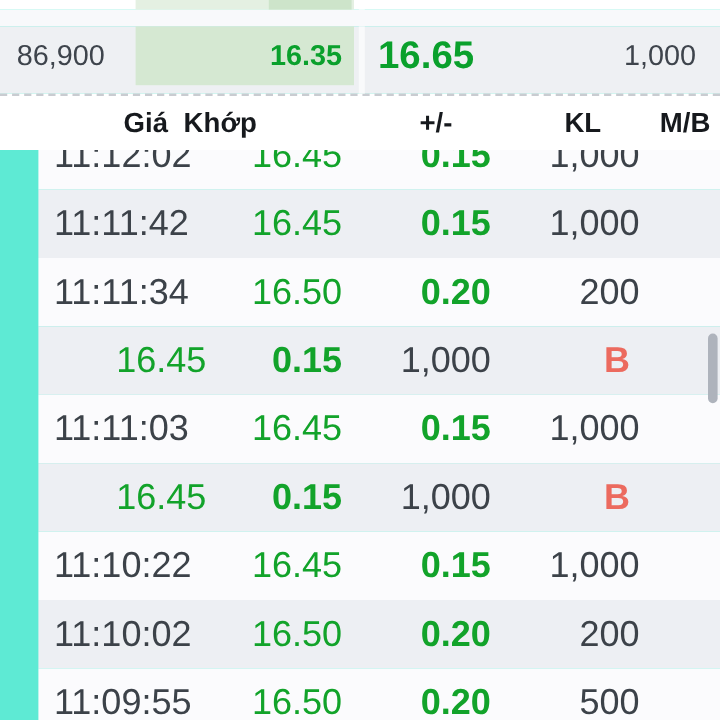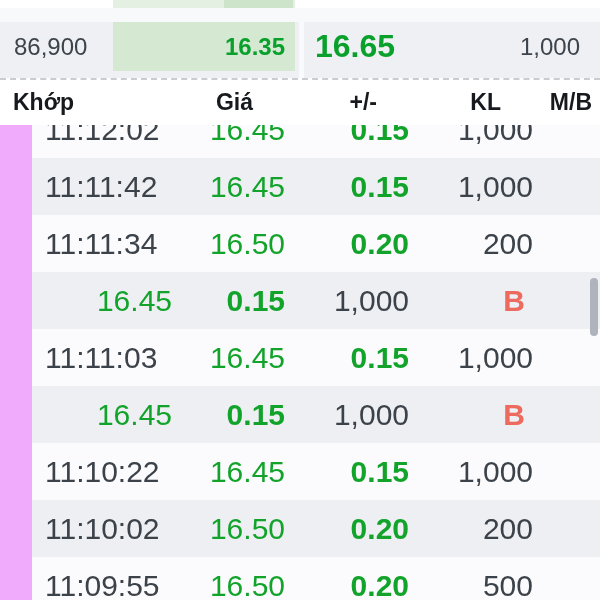--- a/index.html
+++ b/index.html
@@ -1,18 +1,18 @@
 <!DOCTYPE html>
 <html><head>
 <meta charset="utf-8">
 <style>
   * { box-sizing: border-box; margin: 0; padding: 0; }
   html, body { width: 600px; height: 600px; overflow: hidden; background: #ffffff; }
   body { font-family: "Liberation Sans", sans-serif; }
-  .app { position: relative; width: 600px; height: 600px; overflow: hidden; background: #f0abfc; }
+  .app { position: relative; width: 600px; height: 600px; overflow: hidden; background: #5eead4; }
 
   
   .partial-row-above { position: relative; height: 8px; background: #ffffff; }
   .partial-row-above .pale-green-stub { position: absolute; left: 113px; width: 182px; top: 0; bottom: 0; background: #e4f0e2; }
   .partial-row-above .green-stub { position: absolute; left: 224px; width: 69px; top: 0; bottom: 0; background: #cde4ca; }
   .partial-row-above .white-gap { position: absolute; left: 299px; width: 5px; top: 0; bottom: 0; background: #ffffff; }
 
   .quote-spacer { height: 14px; background: #f8f9fb; }
 
   .quote-row { display: flex; height: 56px; background: #eef0f3; }
@@ -80,22 +80,22 @@
     <div class="quote-gap"></div>
     <div class="quote-right">
       <div class="ask-price">16.65</div>
       <div class="ask-volume">1,000</div>
     </div>
   </div>
 
   <div class="dashed-divider"></div>
 
   <div class="table-header grid-cols">
+    <div class="cell th-right">Giá</div>
     <div class="cell th-time">Khớp</div>
-    <div class="cell th-right">Giá</div>
     <div class="cell th-right">+/-</div>
     <div class="cell th-right">KL</div>
     <div class="cell th-side">M/B</div>
   </div>
 
   <div class="rows-wrapper">
       <div class="trow grid-cols">
         <div class="cell c-time">11:12:02</div>
         <div class="cell c-price">16.45</div>
         <div class="cell c-change">0.15</div>

